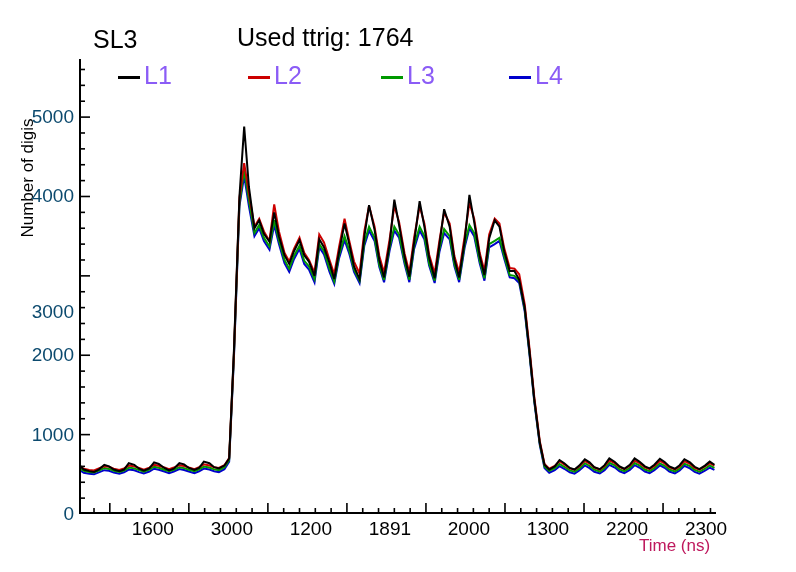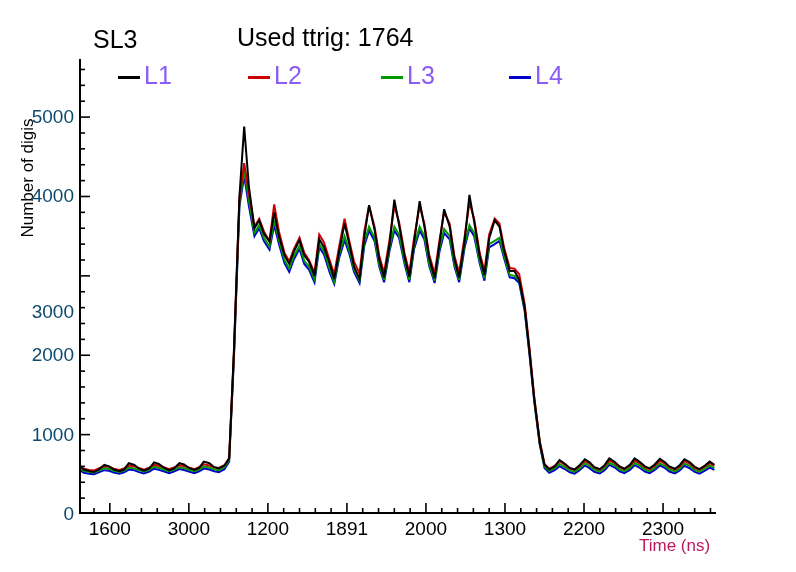--- a/index.html
+++ b/index.html
@@ -93,20 +93,21 @@
     white-space: nowrap;
     transform: translateY(-50%);
   }
   .xtick-label {
     position: absolute;
     top: 518px;
     font-size: 19px;
     color: #000;
     white-space: nowrap;
     transform: translateX(-50%);
+    margin-left: 43px;
   }
 </style>
 </head>
 <body>
 
 <div id="canvas">
 
   <div class="hdr" id="hdr-left">SL3</div>
   <div class="hdr" id="hdr-center">Used ttrig: 1764</div>
 

